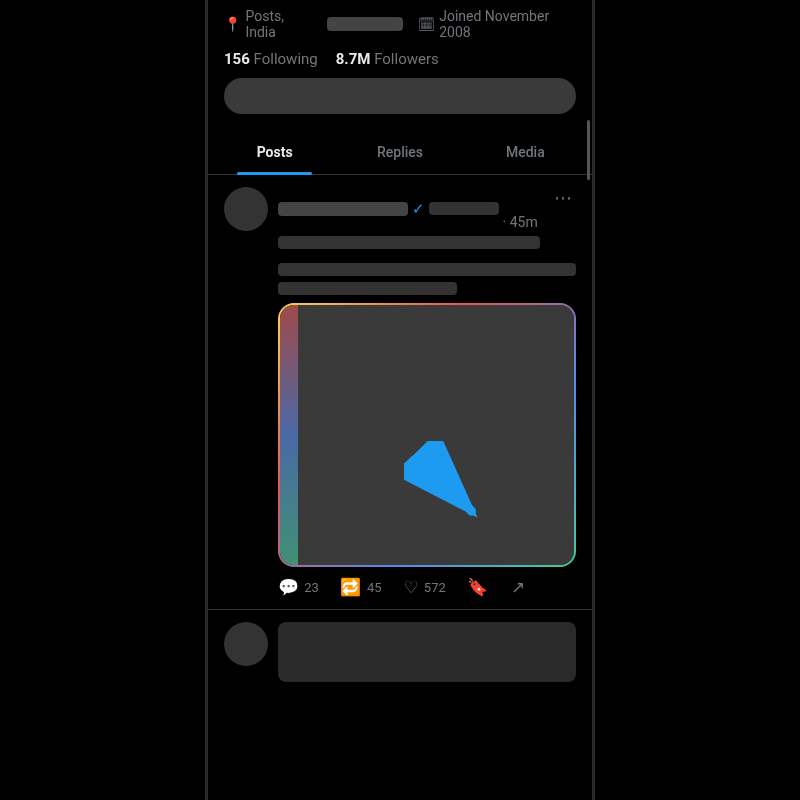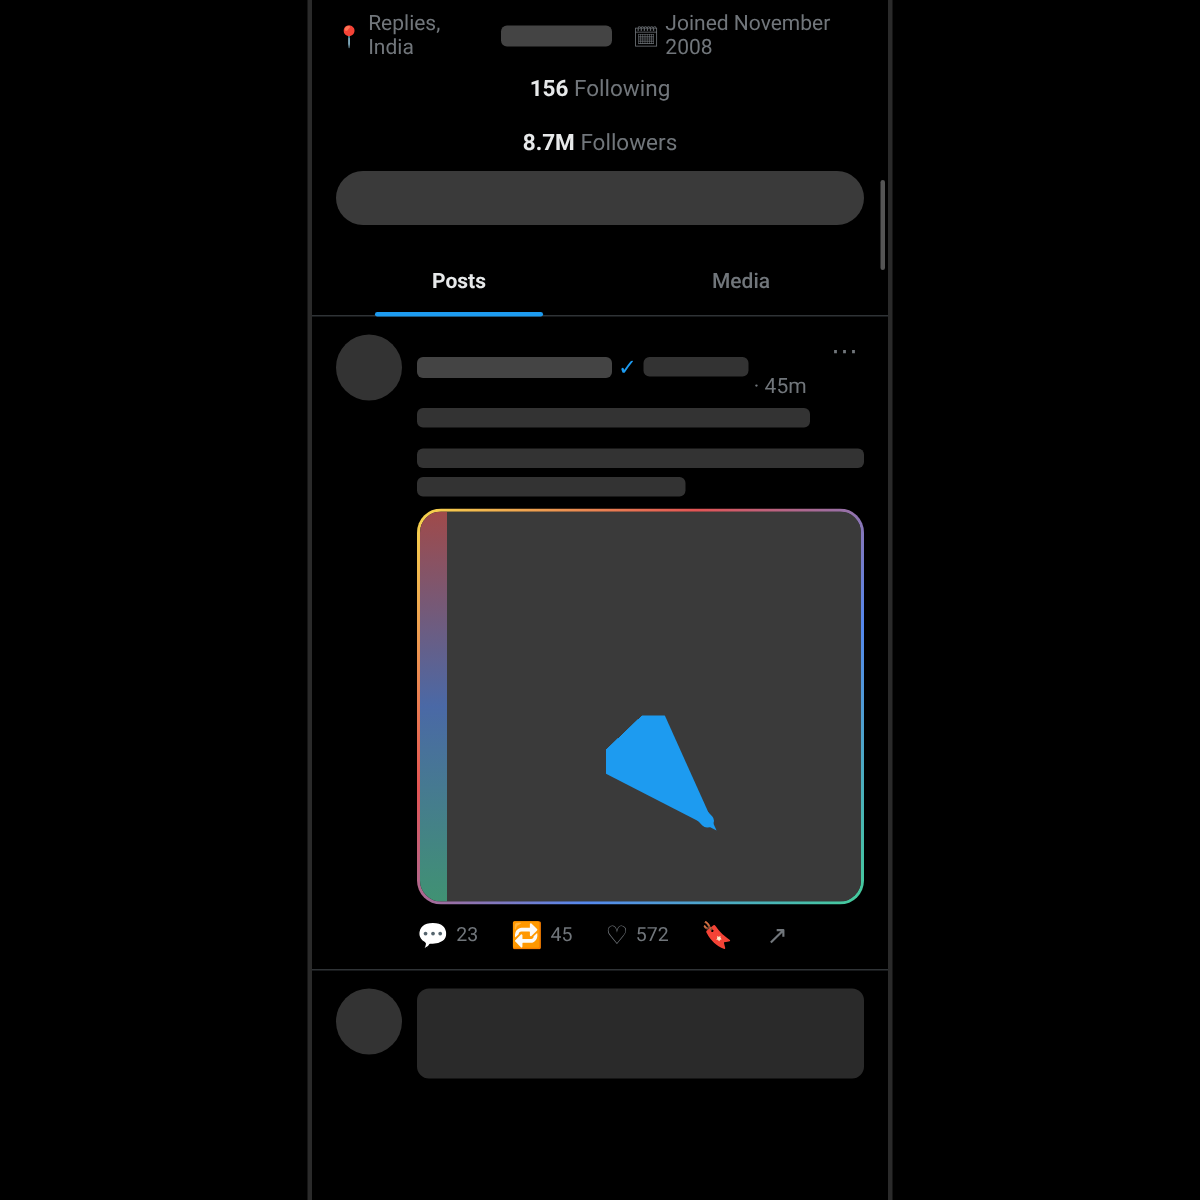--- a/index.html
+++ b/index.html
@@ -81,21 +81,20 @@
     }
     .location-row .calendar { display: flex; align-items: center; gap: 4px; }
 
     .follow-row {
       display: flex;
       align-items: center;
       gap: 18px;
       padding: 2px 16px 10px 16px;
       font-size: 15px;
       color: #e7e9ea;
-      flex-direction: column;
     }
     .follow-count { font-weight: 700; }
     .follow-label { color: #71767b; font-weight: 400; }
 
     
     .action-btn-row {
       padding: 0 16px 12px 16px;
     }
     .action-btn {
       width: 100%;
@@ -302,21 +301,21 @@
 
 <div class="phone-outer">
   <div class="black-side left"></div>
   <div class="phone-screen">
     <div class="scrollbar"></div>
     <div class="content">
 
       <div class="location-row" style="padding: 8px 16px 2px 16px;">
         <div class="loc">
           <span>📍</span>
-          <span>Replies, India</span>
+          <span>Posts, India</span>
         </div>
         <div class="blurred-text"></div>
         <div class="calendar">
           <span>🗓</span>
           <span>Joined November 2008</span>
         </div>
       </div>
 
       <div class="follow-row">
         <span>
@@ -329,20 +328,23 @@
         </span>
       </div>
 
       <div class="action-btn-row">
         <button class="action-btn"></button>
       </div>
 
       <div class="tabs">
         <div class="tab active">
           <span>Posts</span>
+        </div>
+        <div class="tab">
+          <span>Replies</span>
         </div>
         <div class="tab">
           <span>Media</span>
         </div>
       </div>
 
       <div class="tweet-card">
         <div class="tweet-header">
 
           <div class="avatar"></div>

